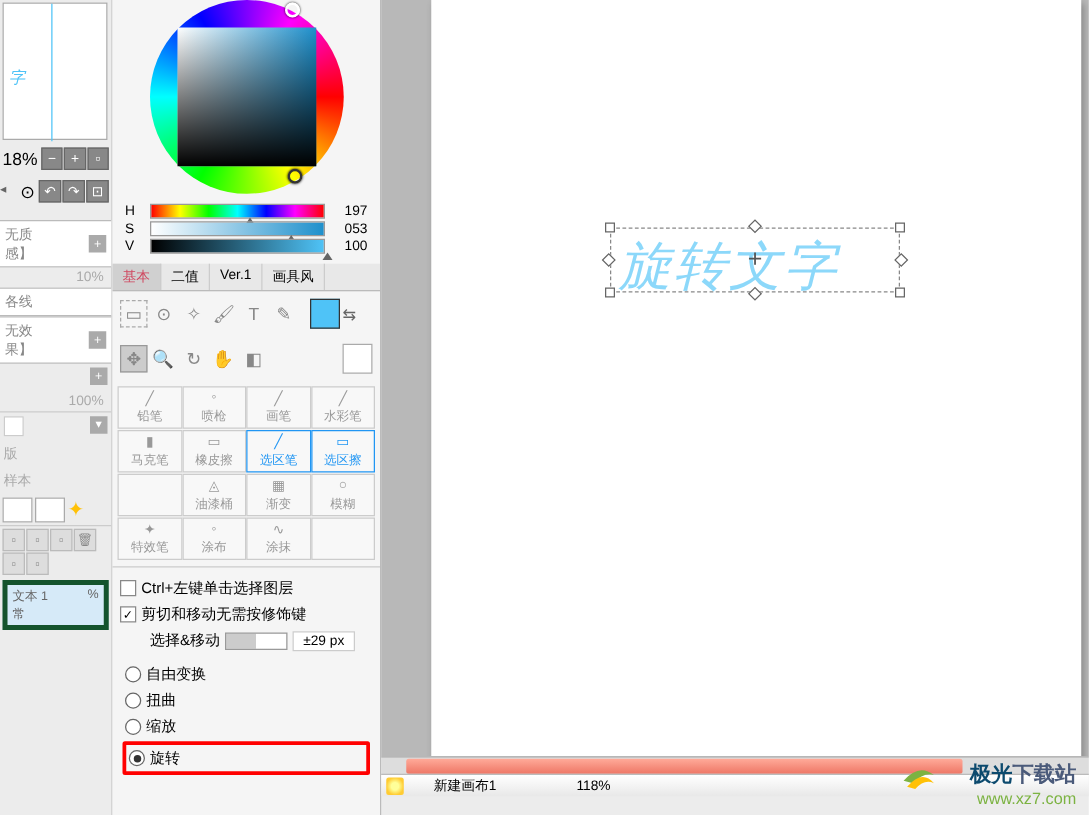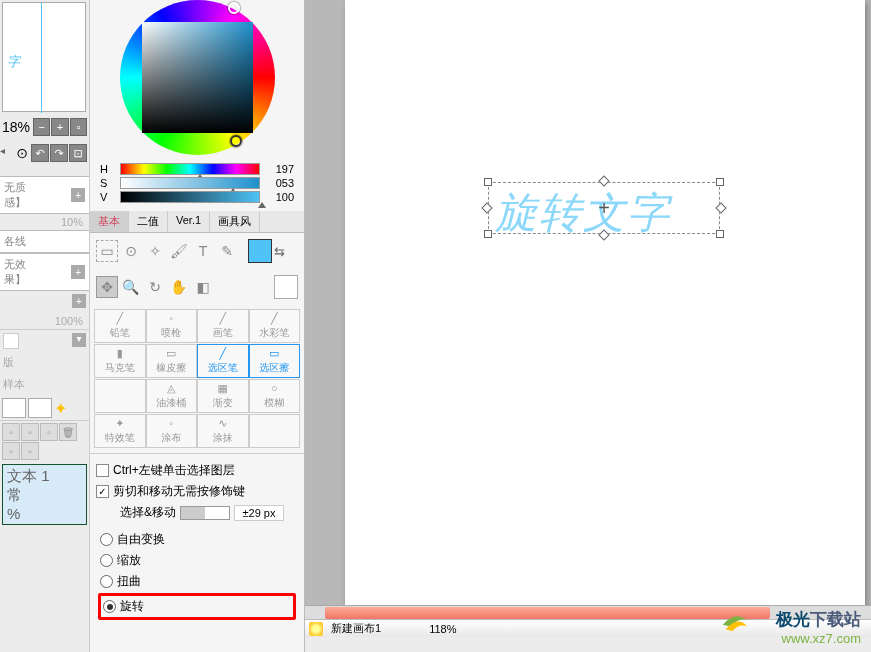--- a/index.html
+++ b/index.html
@@ -118,28 +118,27 @@
       border: 1px solid #bbb;
       display: flex;
       align-items: center;
       justify-content: center;
       font-size: 10px;
       color: #888;
     }
     
     .layer-item {
       background: #d6eaf8;
-      border: 1px solid #14532d;
+      border: 4px solid #14532d;
       padding: 2px 4px;
       margin: 2px;
-      font-size: 15px;
+      font-size: 10px;
       color: #666;
       display: flex;
       justify-content: space-between;
-      flex-direction: column;
     }
     
     
     .tools-panel {
       position: absolute;
       left: 90px; top: 0;
       width: 215px;
       height: 652px;
       background: #f5f5f5;
       border-right: 1px solid #bbb;
@@ -417,21 +416,21 @@
       left: 305px;
       bottom: 15px;
       right: 0;
       height: 18px;
       background: linear-gradient(to bottom, #fff, #e8e8e8);
       border-top: 1px solid #bbb;
       display: flex;
       align-items: center;
       font-size: 11px;
       padding: 0 4px;
-      gap: 8px;
+      gap: 24px;
     }
     .status-icon {
       width: 14px; height: 14px;
       background: radial-gradient(circle, #ff9 30%, #fc3 70%);
       border-radius: 2px;
     }
     
     
     .watermark {
       position: absolute;
@@ -696,25 +695,25 @@
     </div>
 
     <div style="height:6px"></div>
 
     <div class="radio-row">
       <div class="radio-outer"></div>
       <span>自由变换</span>
     </div>
     <div class="radio-row">
       <div class="radio-outer"></div>
-      <span>缩放</span>
+      <span>扭曲</span>
     </div>
     <div class="radio-row">
       <div class="radio-outer"></div>
-      <span>扭曲</span>
+      <span>缩放</span>
     </div>
     <div class="red-highlight">
       <div class="radio-row" style="padding:0">
         <div class="radio-outer">
             <div class="radio-inner"></div>
           </div>
         <span>旋转</span>
       </div>
     </div>
   </div>

